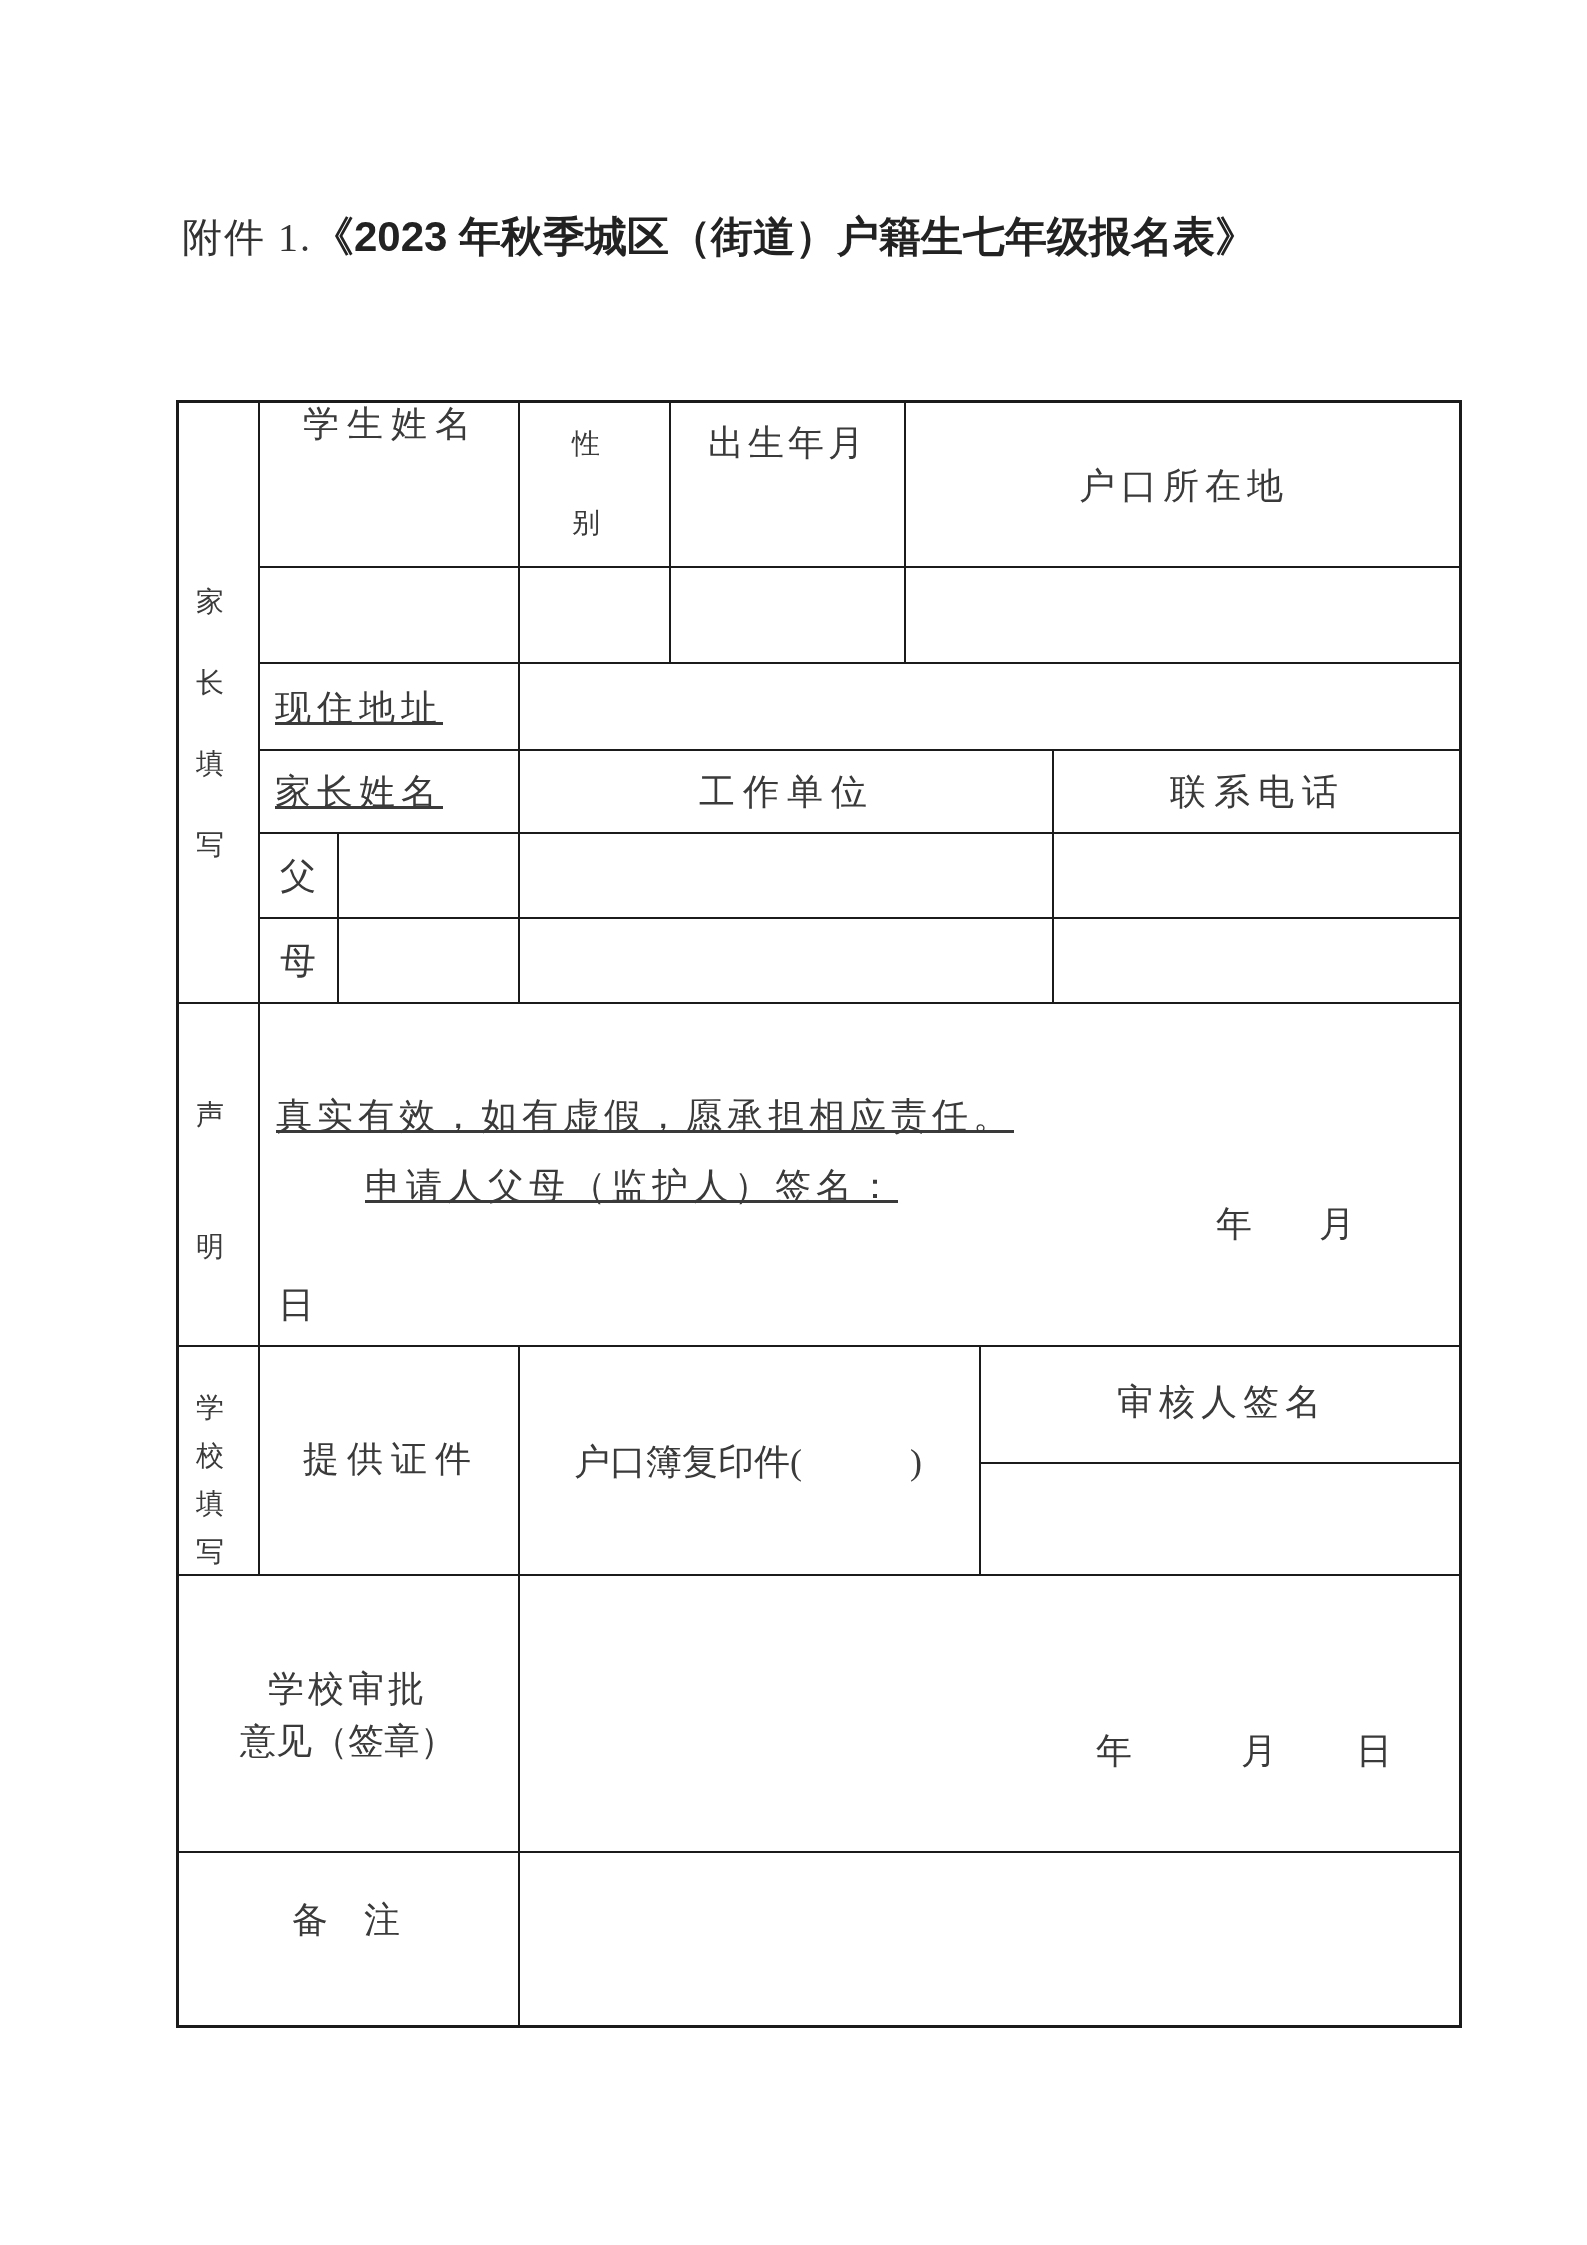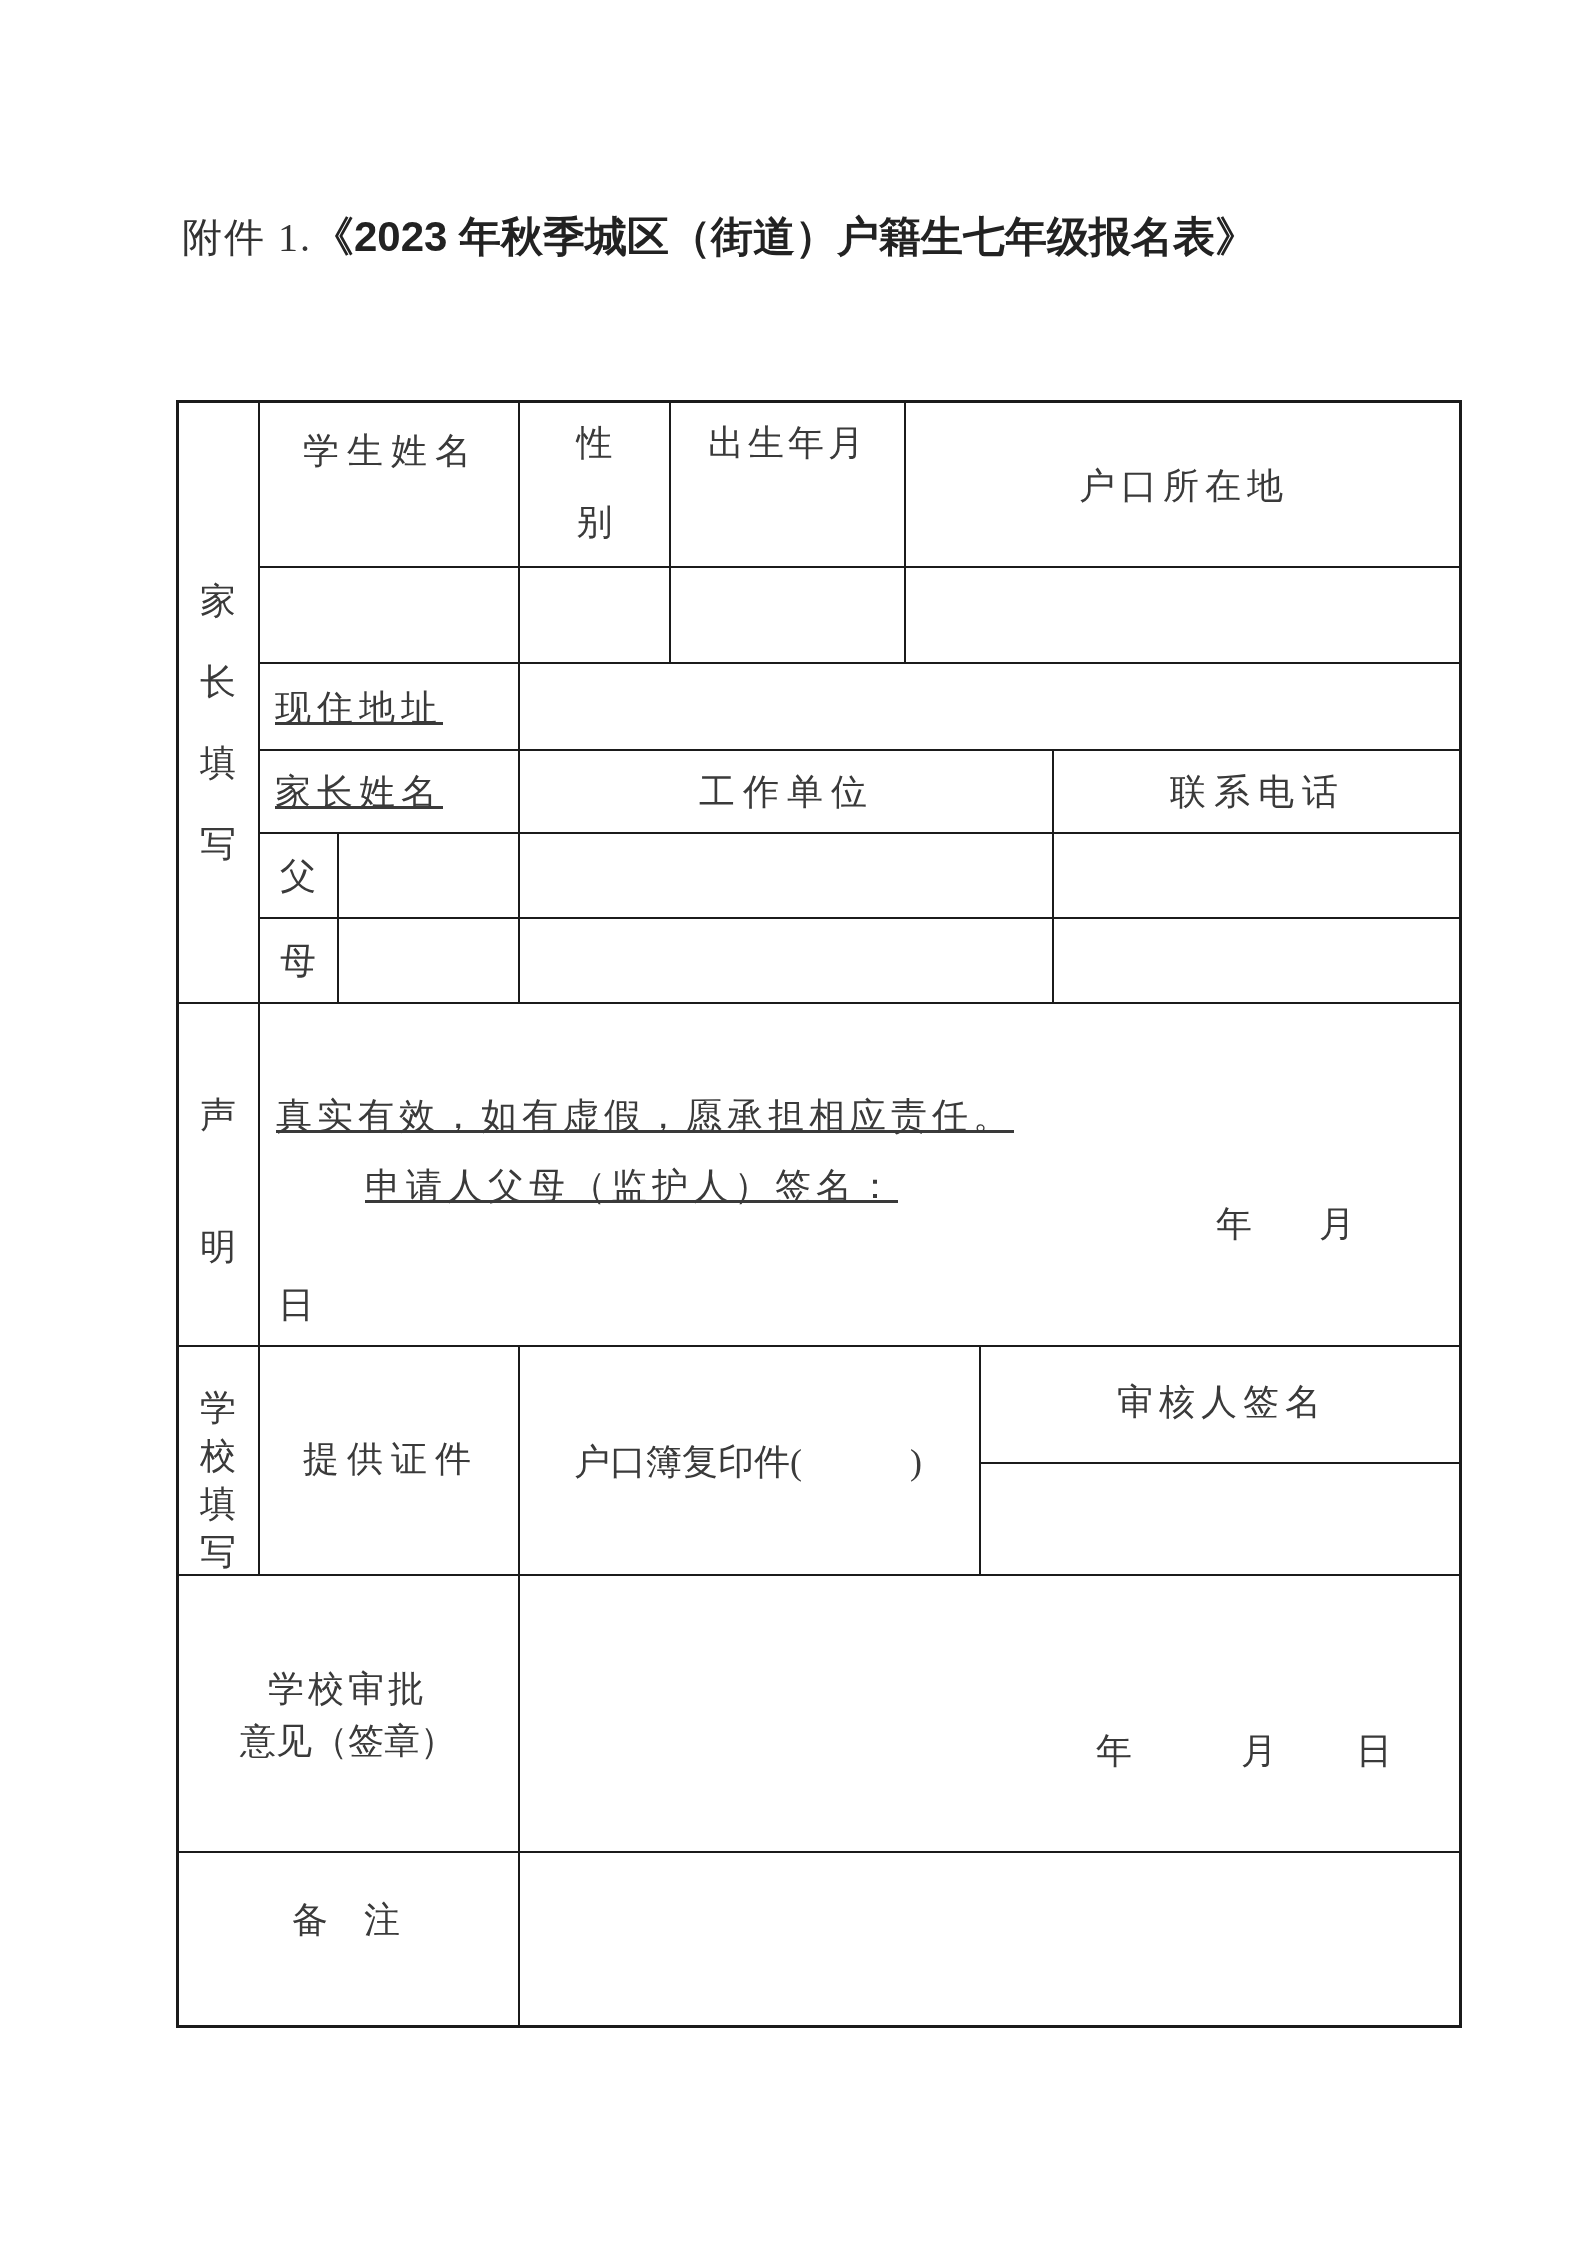--- a/index.html
+++ b/index.html
@@ -10,22 +10,22 @@
     background:#ffffff;
     font-family:"Liberation Serif","DejaVu Serif",serif;
     color:#3a3a3a;
     overflow:hidden;
   }
   .line{position:absolute;background:#1b1b1b;}
   .txt{position:absolute;white-space:nowrap;font-size:36px;line-height:1;}
   .c{transform:translate(-50%,-50%);}      
   .lv{transform:translateY(-50%);text-decoration:underline;}         
   .vstack{
-    position:absolute;width:44px;text-align:center;
-    font-size:36px;word-break:break-all;letter-spacing:0;
+    position:absolute;width:44px;text-align:left;
+    font-size:28px;word-break:break-all;letter-spacing:0;
   }
   .blank{position:absolute;}
   .title-row{position:absolute;white-space:nowrap;}
   .attach{
     font-size:40px;letter-spacing:2px;
     font-family:"Liberation Serif","DejaVu Serif",serif;color:#333;text-align:center;
   }
   .big-title{
     font-size:42px;font-weight:bold;color:#222;
     font-family:"Liberation Sans","DejaVu Sans",sans-serif;
@@ -69,21 +69,21 @@
   <div class="line" style="left:669px;top:400px;width:2px;height:264px;"></div>
   <div class="line" style="left:904px;top:400px;width:2px;height:264px;"></div>
   <div class="line" style="left:337px;top:832px;width:2px;height:172px;"></div>
   <div class="line" style="left:1052px;top:749px;width:2px;height:255px;"></div>
   <div class="line" style="left:979px;top:1345px;width:2px;height:231px;"></div>
 
   <div class="vstack" style="left:196px;top:561px;line-height:81px;">家长填写</div>
   <div class="vstack" style="left:196px;top:1049px;line-height:132px;">声明</div>
   <div class="vstack" style="left:196px;top:1384px;line-height:48px;">学校填写</div>
 
-  <div class="txt c ls8" style="left:391px;top:451px;text-align:right;">学生姓名</div>
+  <div class="txt c ls8" style="left:391px;top:424px;text-align:right;">学生姓名</div>
   <div class="vstack" style="left:572px;top:404px;line-height:79px;width:45px;">性别</div>
   <div class="txt c ls4" style="left:788px;top:443px;">出生年月</div>
   <div class="txt c ls6" style="left:1184px;top:443px;margin-top:43px;">户口所在地</div>
 
   <div class="blank" style="left:260px;top:568px;width:258px;height:94px;"></div>
   <div class="blank" style="left:520px;top:568px;width:149px;height:94px;"></div>
   <div class="blank" style="left:671px;top:568px;width:233px;height:94px;"></div>
   <div class="blank" style="left:906px;top:568px;width:553px;height:94px;"></div>
 
   <div class="txt lv ls6" style="left:275px;top:708px;">现住地址</div>

